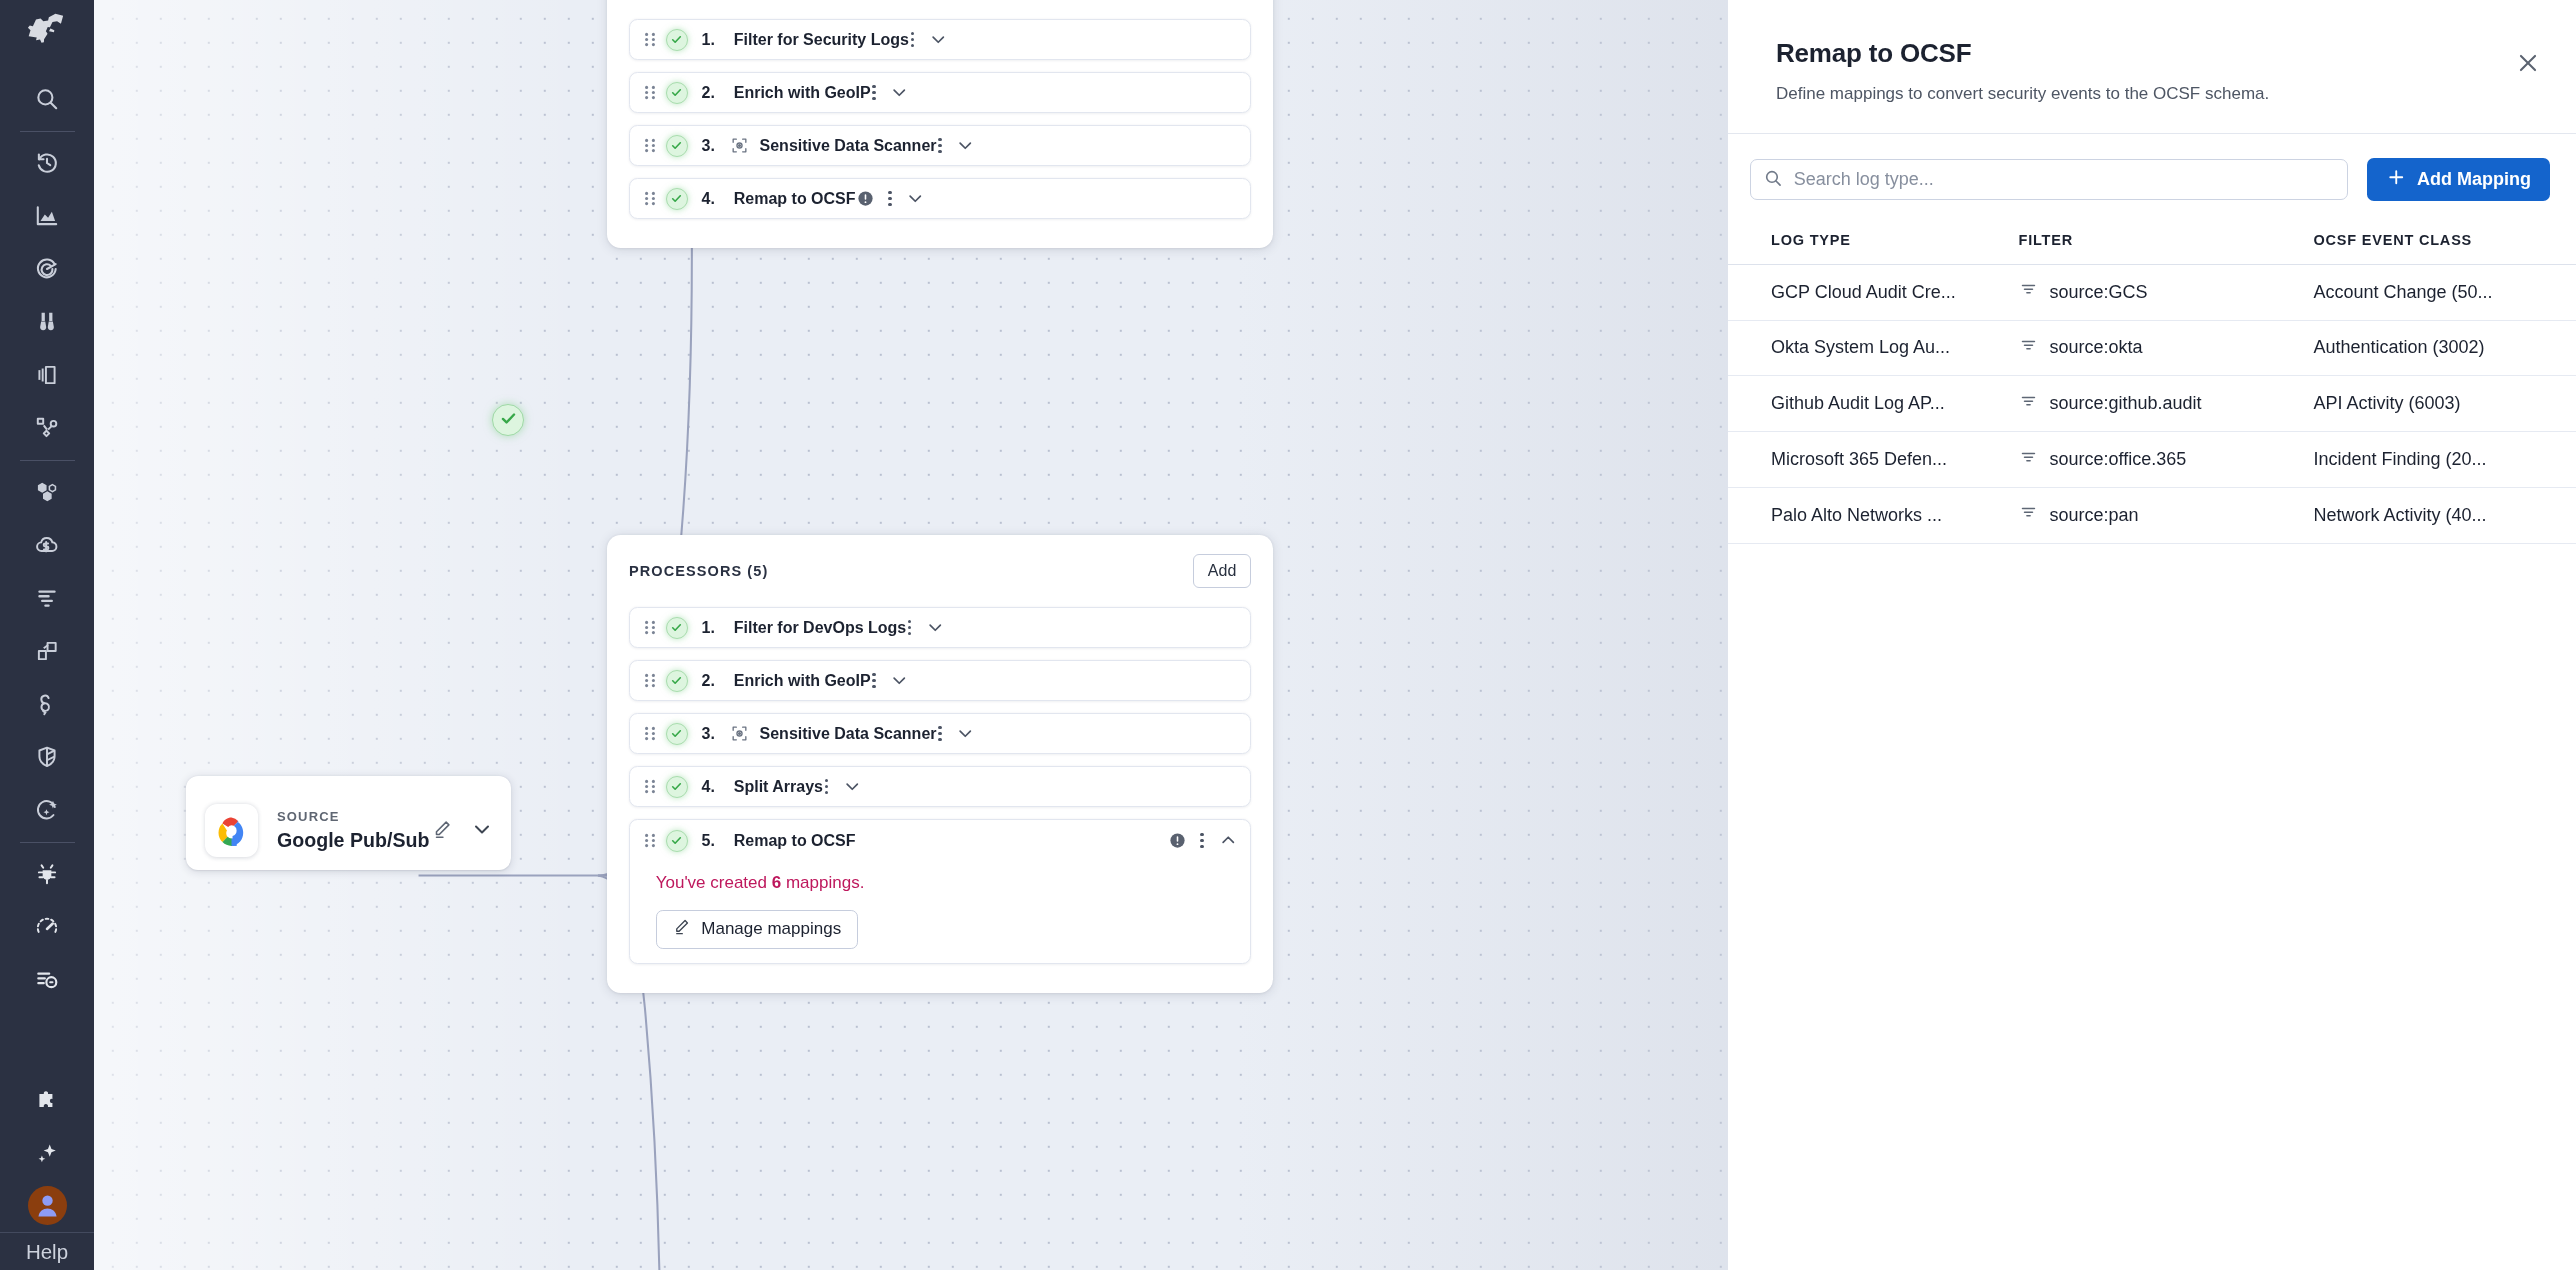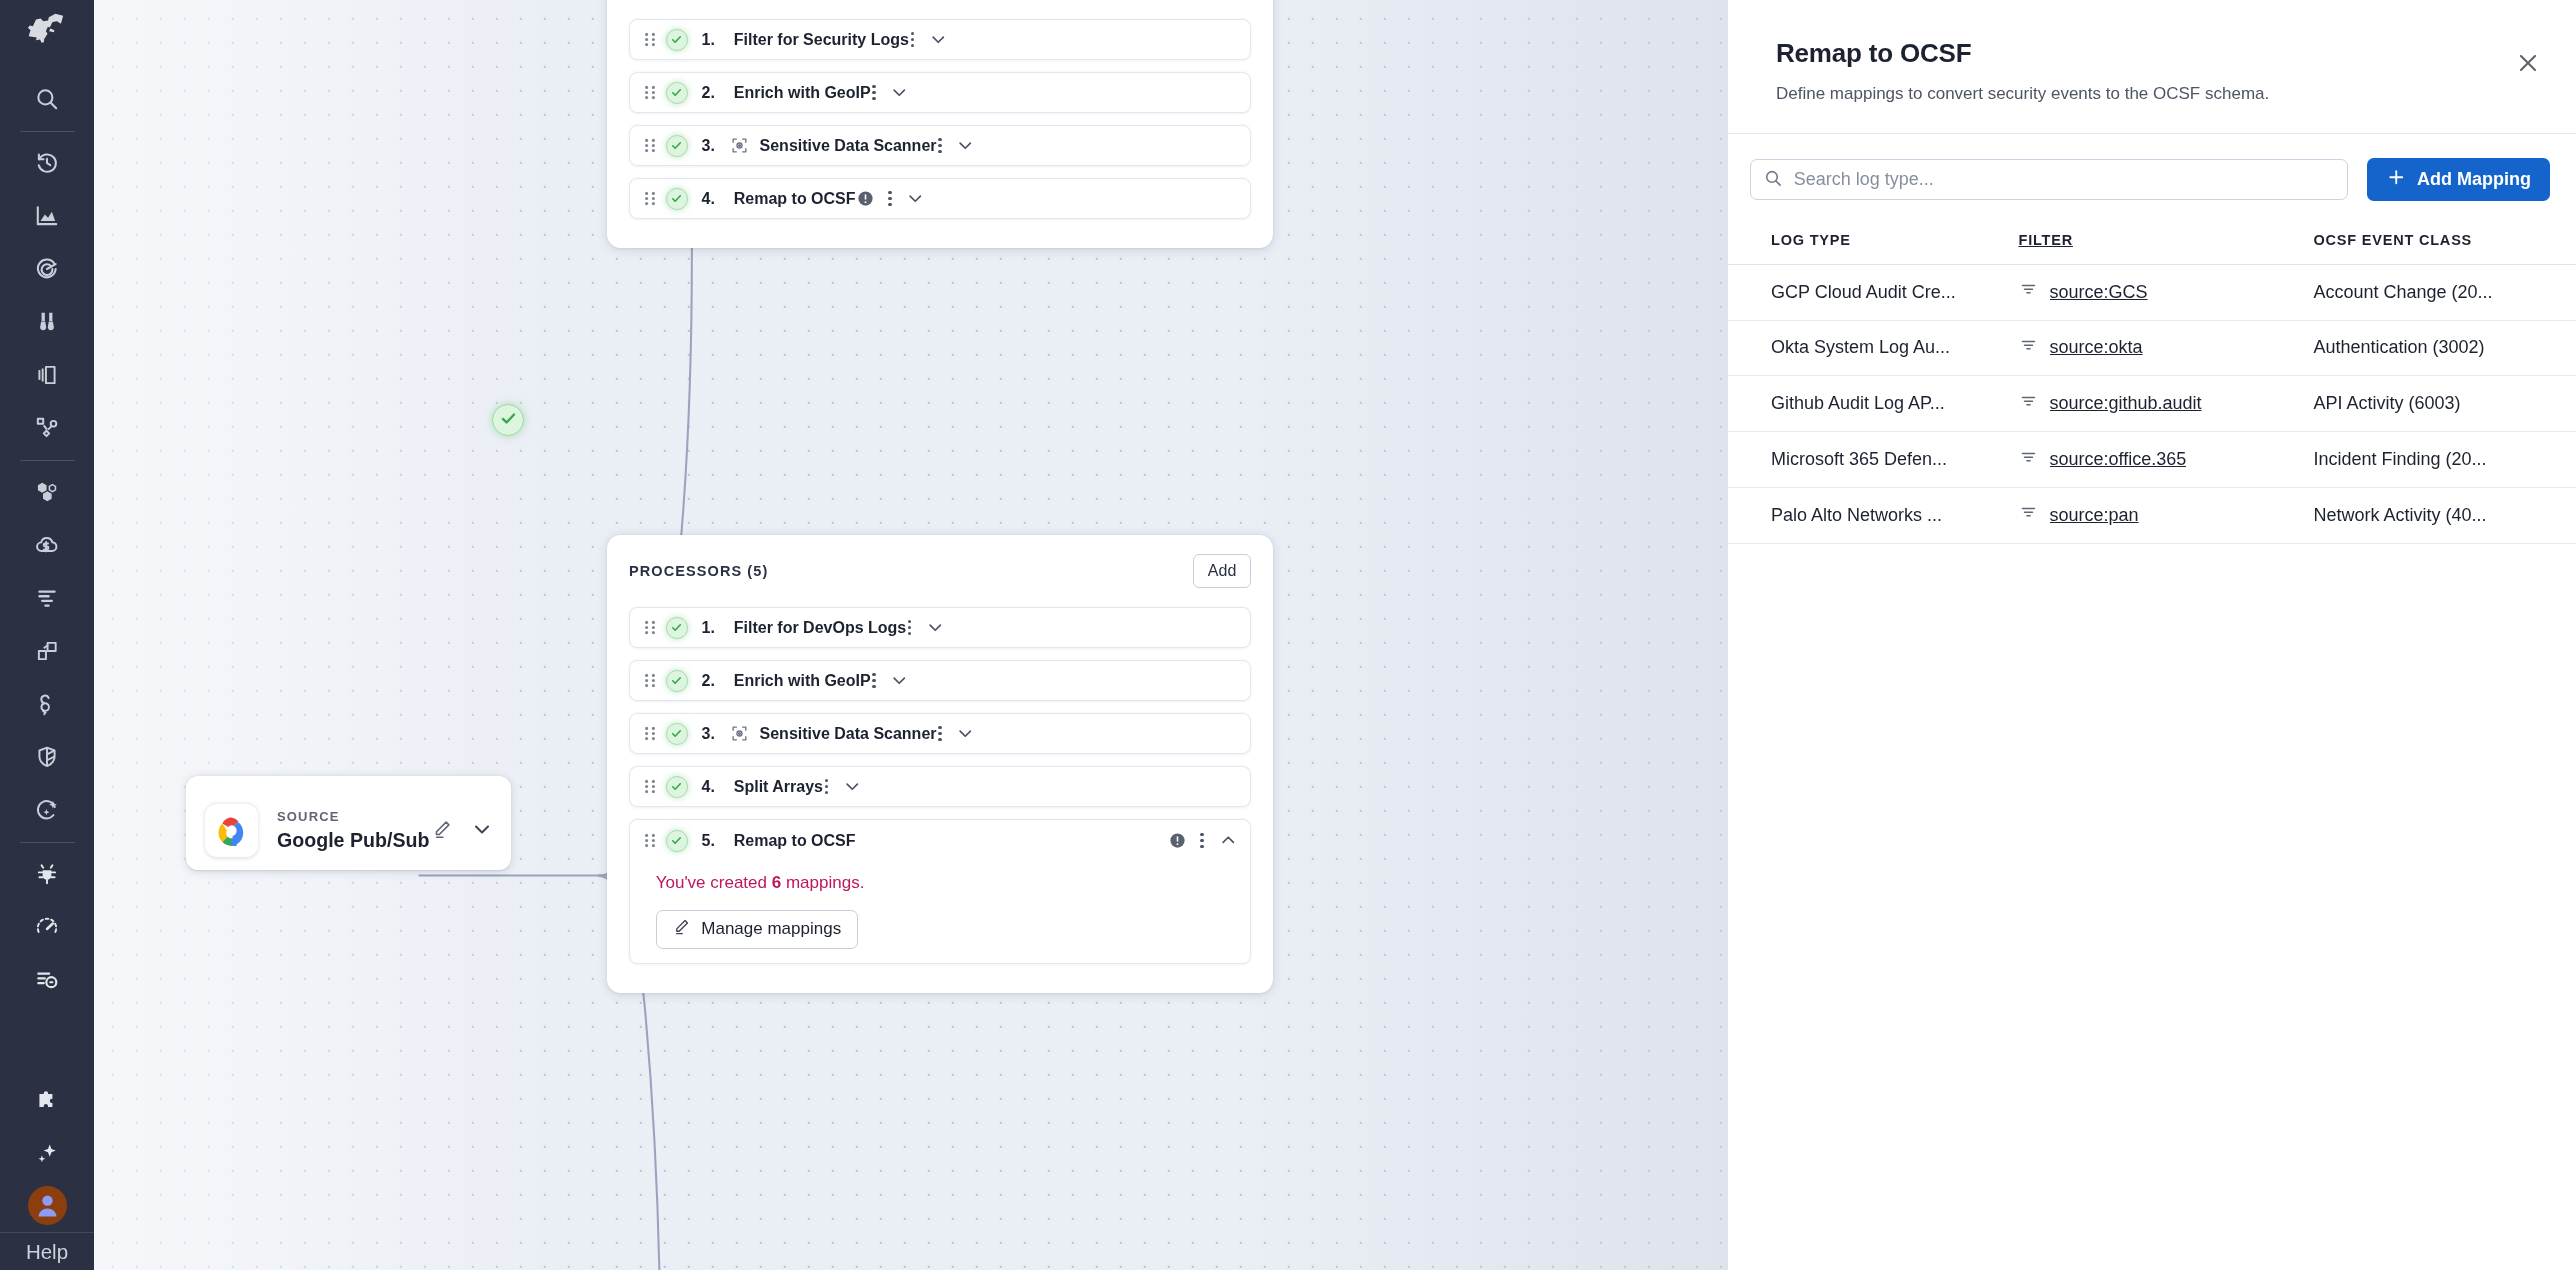--- a/index.html
+++ b/index.html
@@ -194,21 +194,21 @@
     color: #1c2230; text-transform: uppercase;
     padding: 12px 8.5px 15.4px 8.5px; border-bottom: 0.9px solid #dde2ec;
   }
   table.map-table th:first-child, table.map-table td:first-child { padding-left: 43px; }
   table.map-table td {
     font-size: 18px; color: #1c2230;
     padding: 15.4px 8.5px; border-bottom: 0.9px solid #e6eaf2;
     white-space: nowrap; overflow: hidden; text-overflow: ellipsis;
   }
   .col-log { width: 282px; }
-  .col-filter { width: 295px; text-decoration: underline; }
+  .col-filter { width: 295px; }
   .col-class { width: 272px; }
   .filter-cell { display: flex; align-items: center; gap: 12px; }
   .filter-text { overflow: hidden; text-overflow: clip; white-space: nowrap; }
 </style>
 </head>
 <body>
 
 <div class="app">
 
   <div class="nav">
@@ -828,21 +828,21 @@
             <td class="col-filter">
               <span class="filter-cell">
                 <span><svg width="19" height="19" viewBox="0 0 24 24" fill="#5e6775">
                     <rect x="3.5" y="6" width="17" height="2" rx="1"></rect>
                     <rect x="6" y="10.6" width="12" height="2" rx="1"></rect>
                     <rect x="9" y="15.2" width="6" height="2" rx="1"></rect>
                   </svg></span>
                 <span class="filter-text">source:GCS</span>
               </span>
             </td>
-            <td class="col-class">Account Change (20...</td>
+            <td class="col-class">Account Change (50...</td>
           </tr>
           <tr>
             <td class="col-log">Okta System Log Au...</td>
             <td class="col-filter">
               <span class="filter-cell">
                 <span><svg width="19" height="19" viewBox="0 0 24 24" fill="#5e6775">
                     <rect x="3.5" y="6" width="17" height="2" rx="1"></rect>
                     <rect x="6" y="10.6" width="12" height="2" rx="1"></rect>
                     <rect x="9" y="15.2" width="6" height="2" rx="1"></rect>
                   </svg></span>

